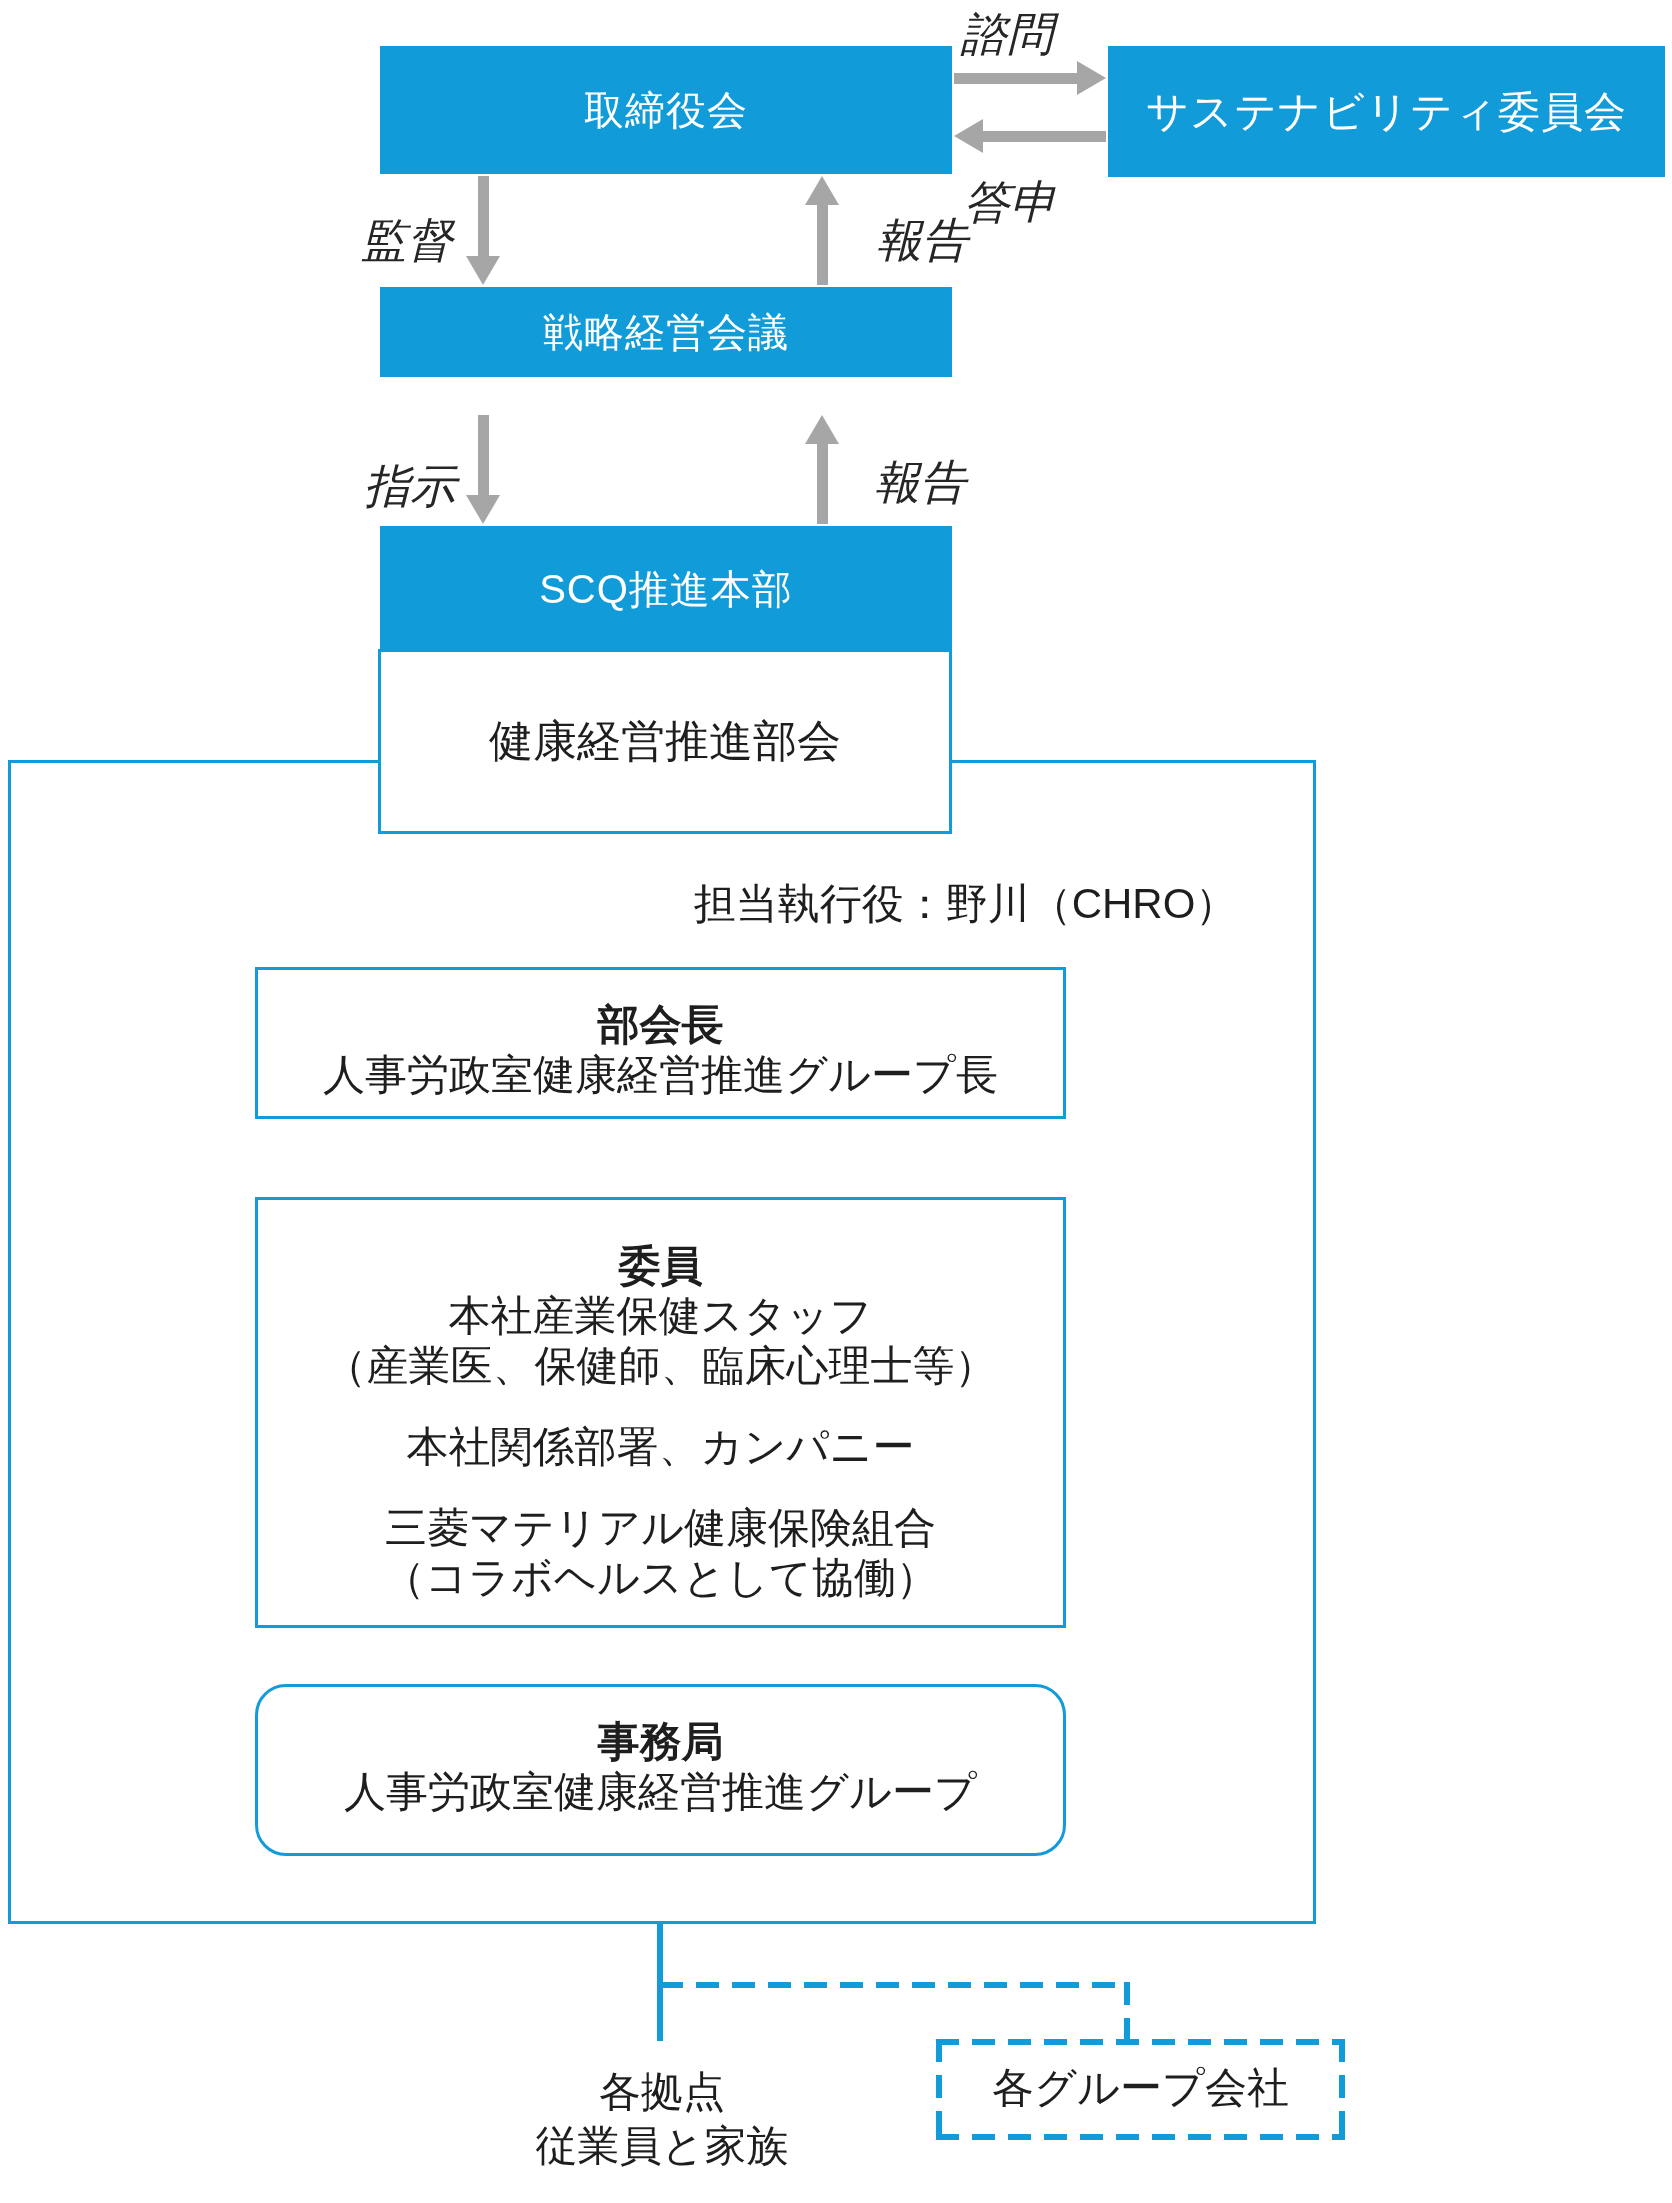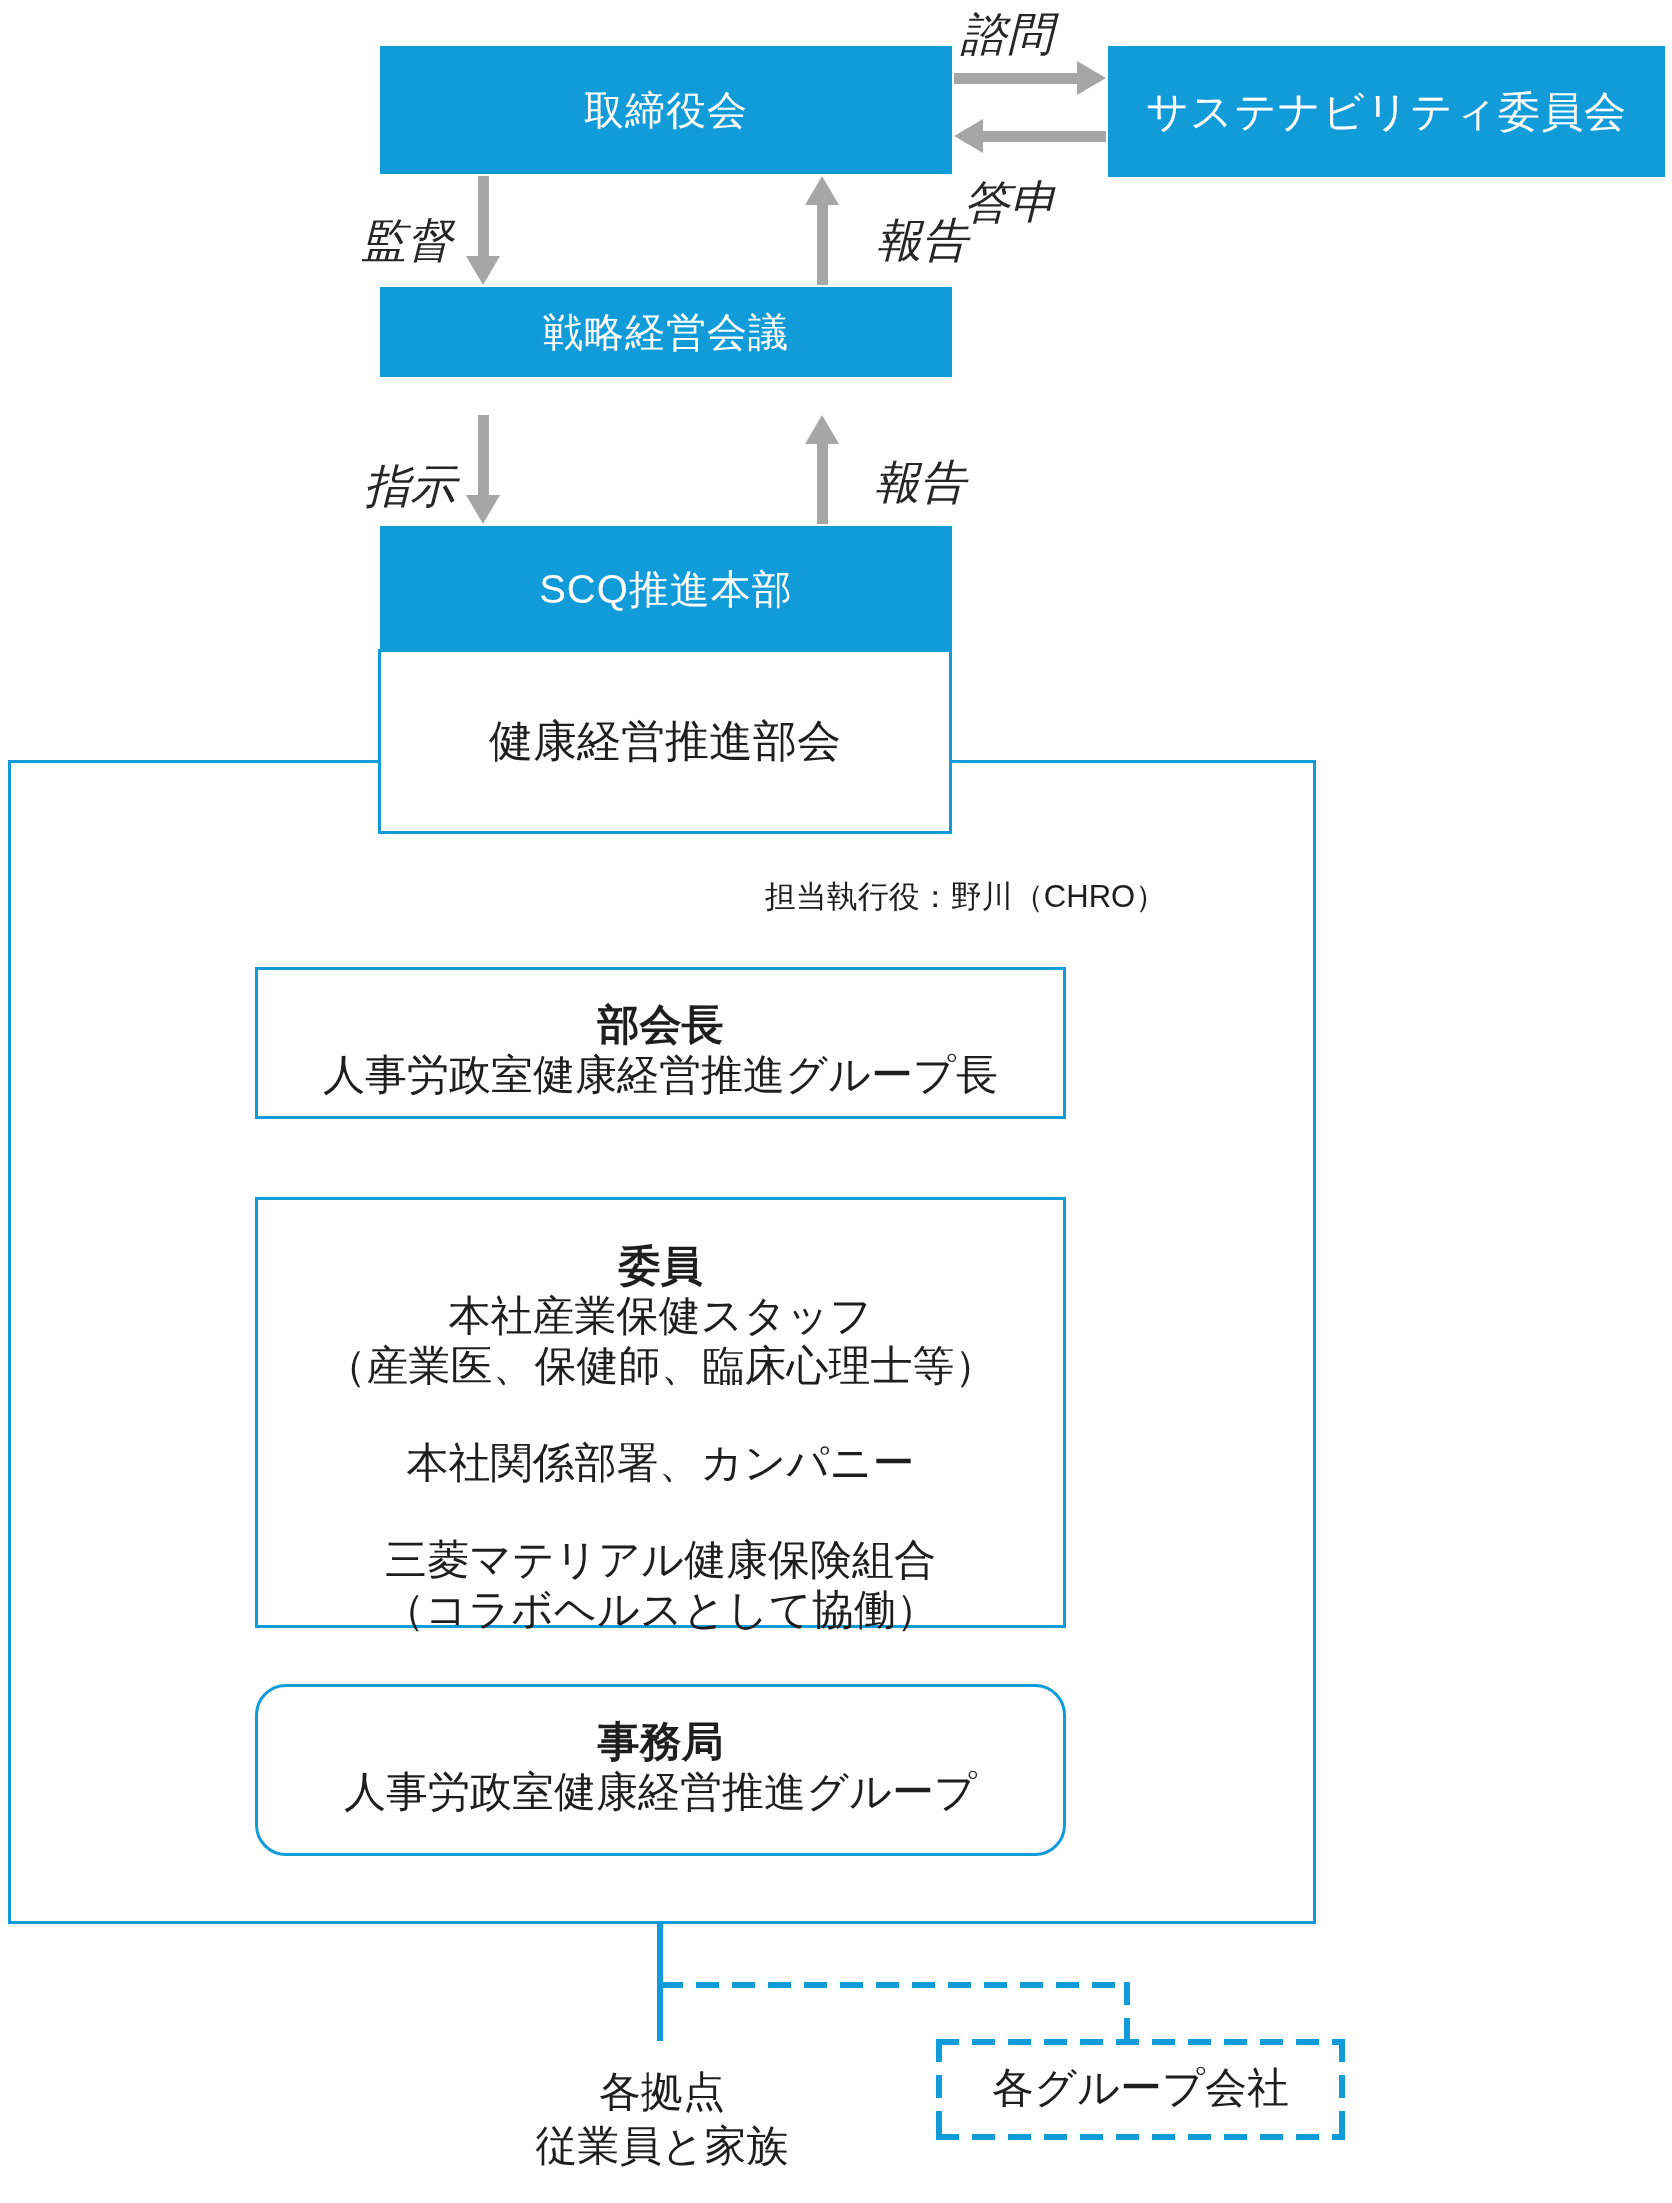--- a/index.html
+++ b/index.html
@@ -31,21 +31,21 @@
     background:transparent;z-index:1;
   }
 
   
   .innerbox{
     position:absolute;border:3.8px solid var(--blue);box-sizing:border-box;background:#fff;
     text-align:center;font-size:42px;line-height:50px;z-index:2;
   }
   .innerbox .ib-title{font-weight:bold;}
   .innerbox .ib-line{}
-  .innerbox .gap{margin-top:47px;}
+  .innerbox .gap{margin-top:31px;}
   .box-chairman{padding-top:30px;}
   .box-members{padding-top:41px;}
   .box-secretariat{padding-top:30px;border-radius:31px;}
 
   
   .varrow{position:absolute;width:34px;z-index:2;}
   .varrow .shaft{position:absolute;left:11.5px;width:11.5px;background:var(--gray);}
   .varrow.down .shaft{top:0;bottom:27px;}
   .varrow.down .head{position:absolute;bottom:0;left:0;width:0;height:0;
     border-left:17px solid transparent;border-right:17px solid transparent;border-top:29px solid var(--gray);}
@@ -61,21 +61,21 @@
   .harrow.left .shaft{left:25px;right:0;}
   .harrow.left .head{position:absolute;left:0;top:0;width:0;height:0;
     border-top:17px solid transparent;border-bottom:17px solid transparent;border-right:29px solid var(--gray);}
 
   
   .elabel{position:absolute;font-size:46px;color:#262626;white-space:nowrap;font-style:italic;}
 
   
   .executive{
     position:absolute;left:612px;top:876px;width:707px;text-align:center;
-    font-size:31px;color:var(--text);white-space:nowrap;z-index:2;
+    font-size:42px;color:var(--text);white-space:nowrap;z-index:2;
   }
   .sites-text{
     position:absolute;left:423px;top:2065px;width:478px;text-align:center;
     font-size:42px;line-height:54px;color:var(--text);
   }
 
   
   .vline{position:absolute;background:var(--blue);}
 
   

